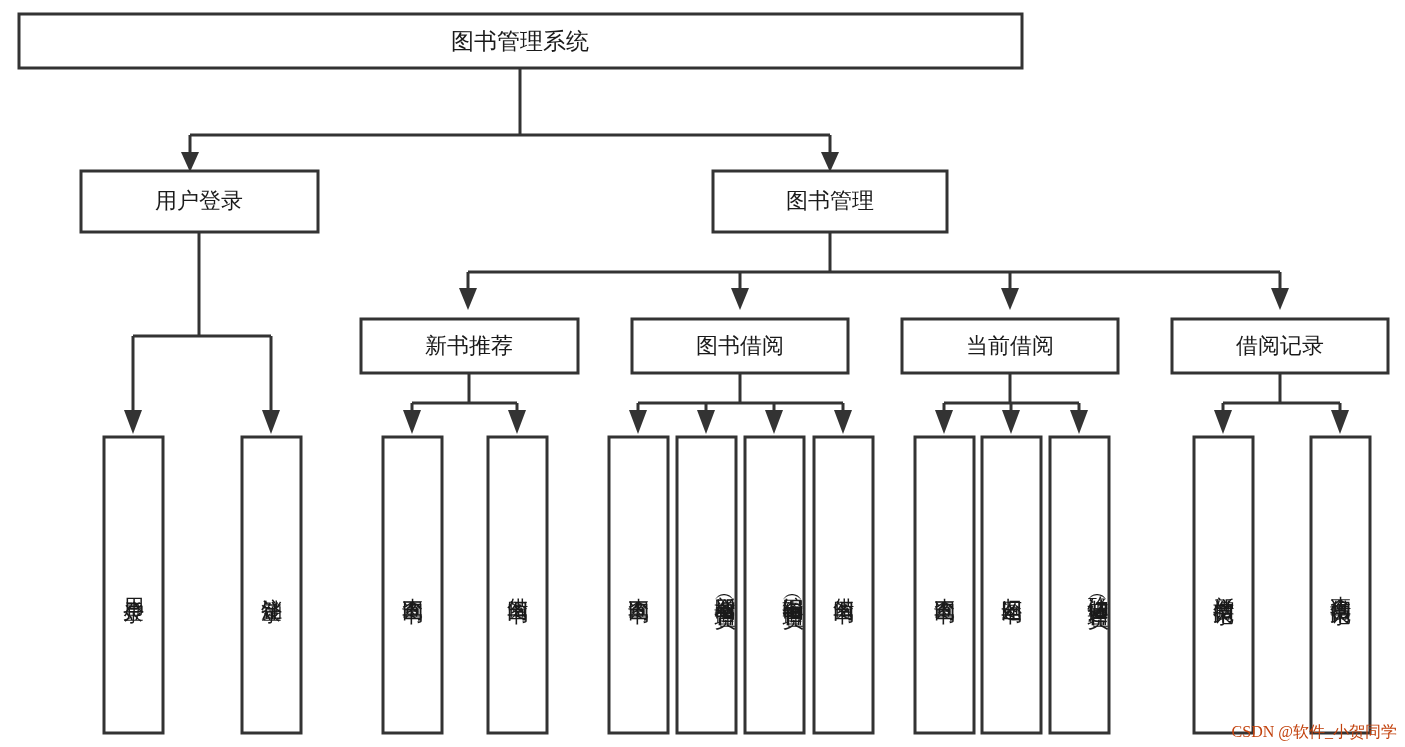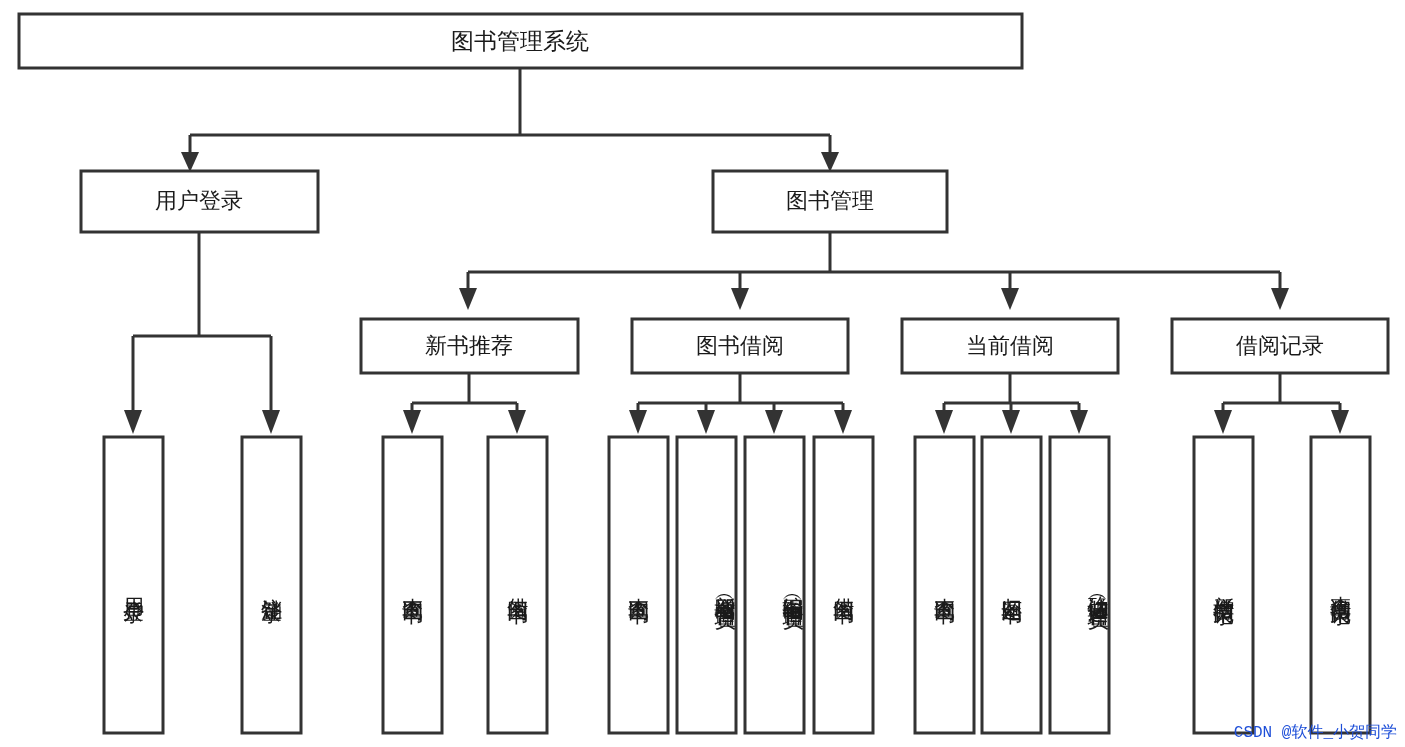--- a/index.html
+++ b/index.html
@@ -68,23 +68,23 @@
     align-items: center;
     justify-content: center;
     text-align: center;
     white-space: nowrap;
     pointer-events: none;
   }
   .watermark {
     position: absolute;
     right: 8px;
     bottom: 4px;
-    font-family: Liberation Mono, monospace;
+    font-family: Liberation Serif, serif;
     font-size: 16px;
-    color: #1d4ed8;
+    color: #c2410c;
     white-space: nowrap;
   }
 </style>
 </head>
 <body>
 
 <div id="diagram-root">
 
   <svg class="flow" viewBox="0 0 1405 747">
 

